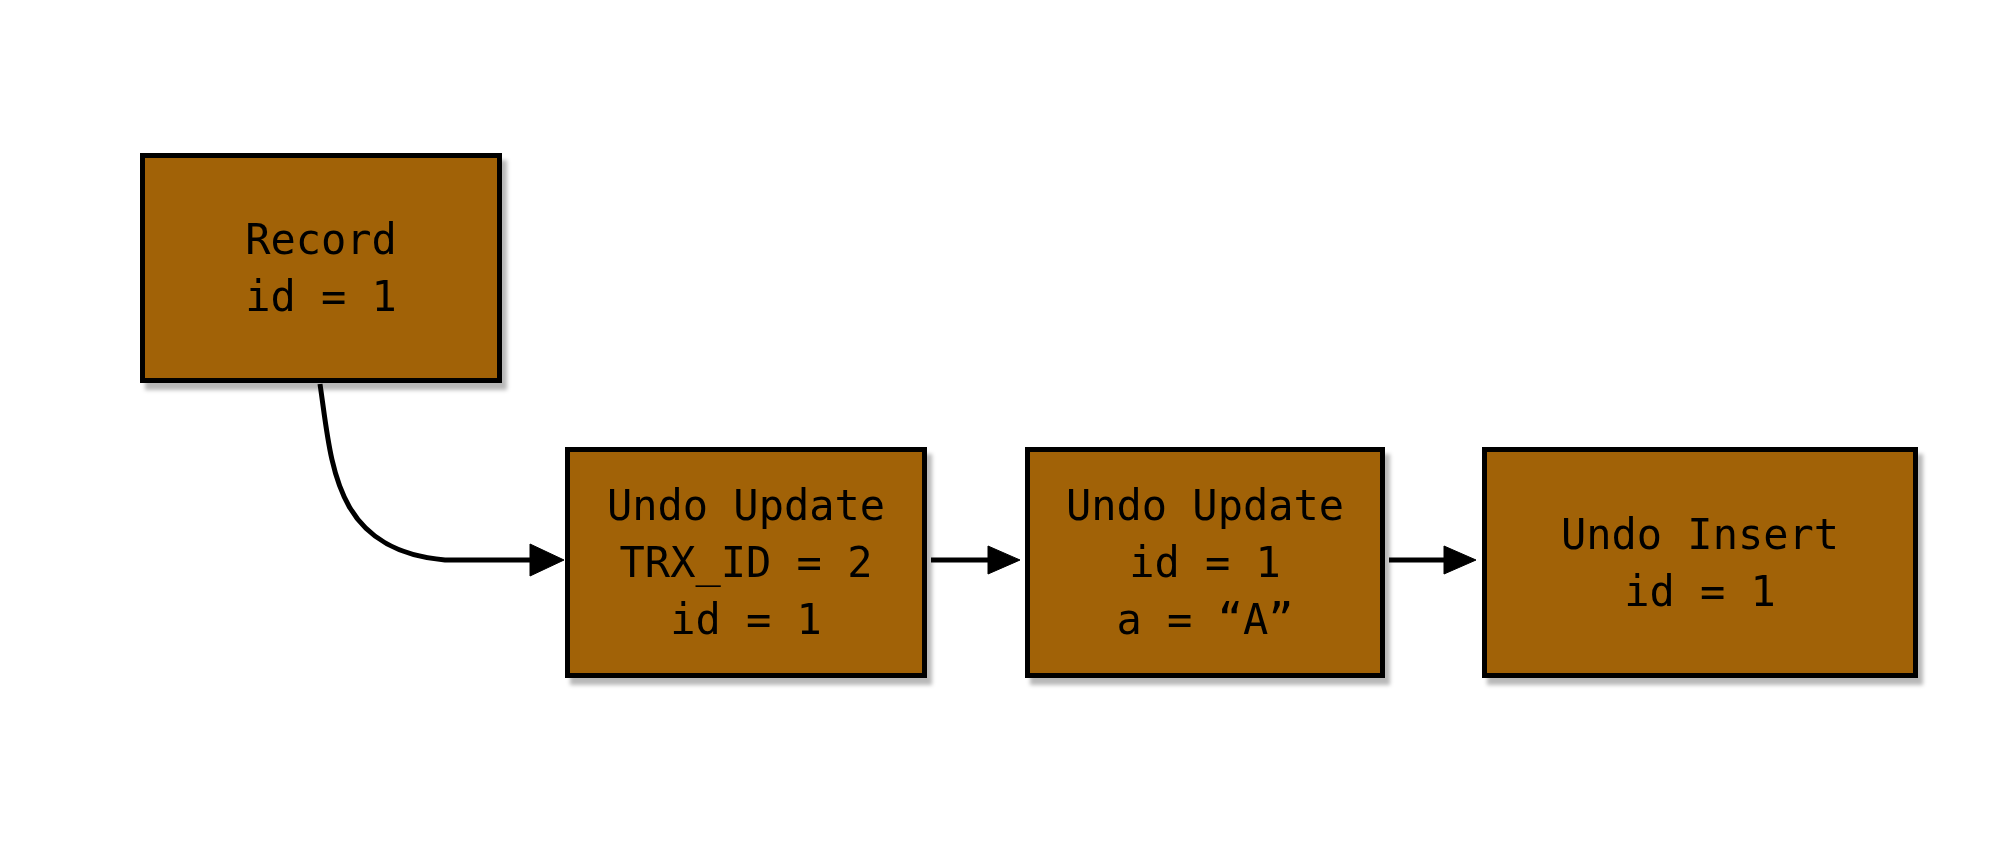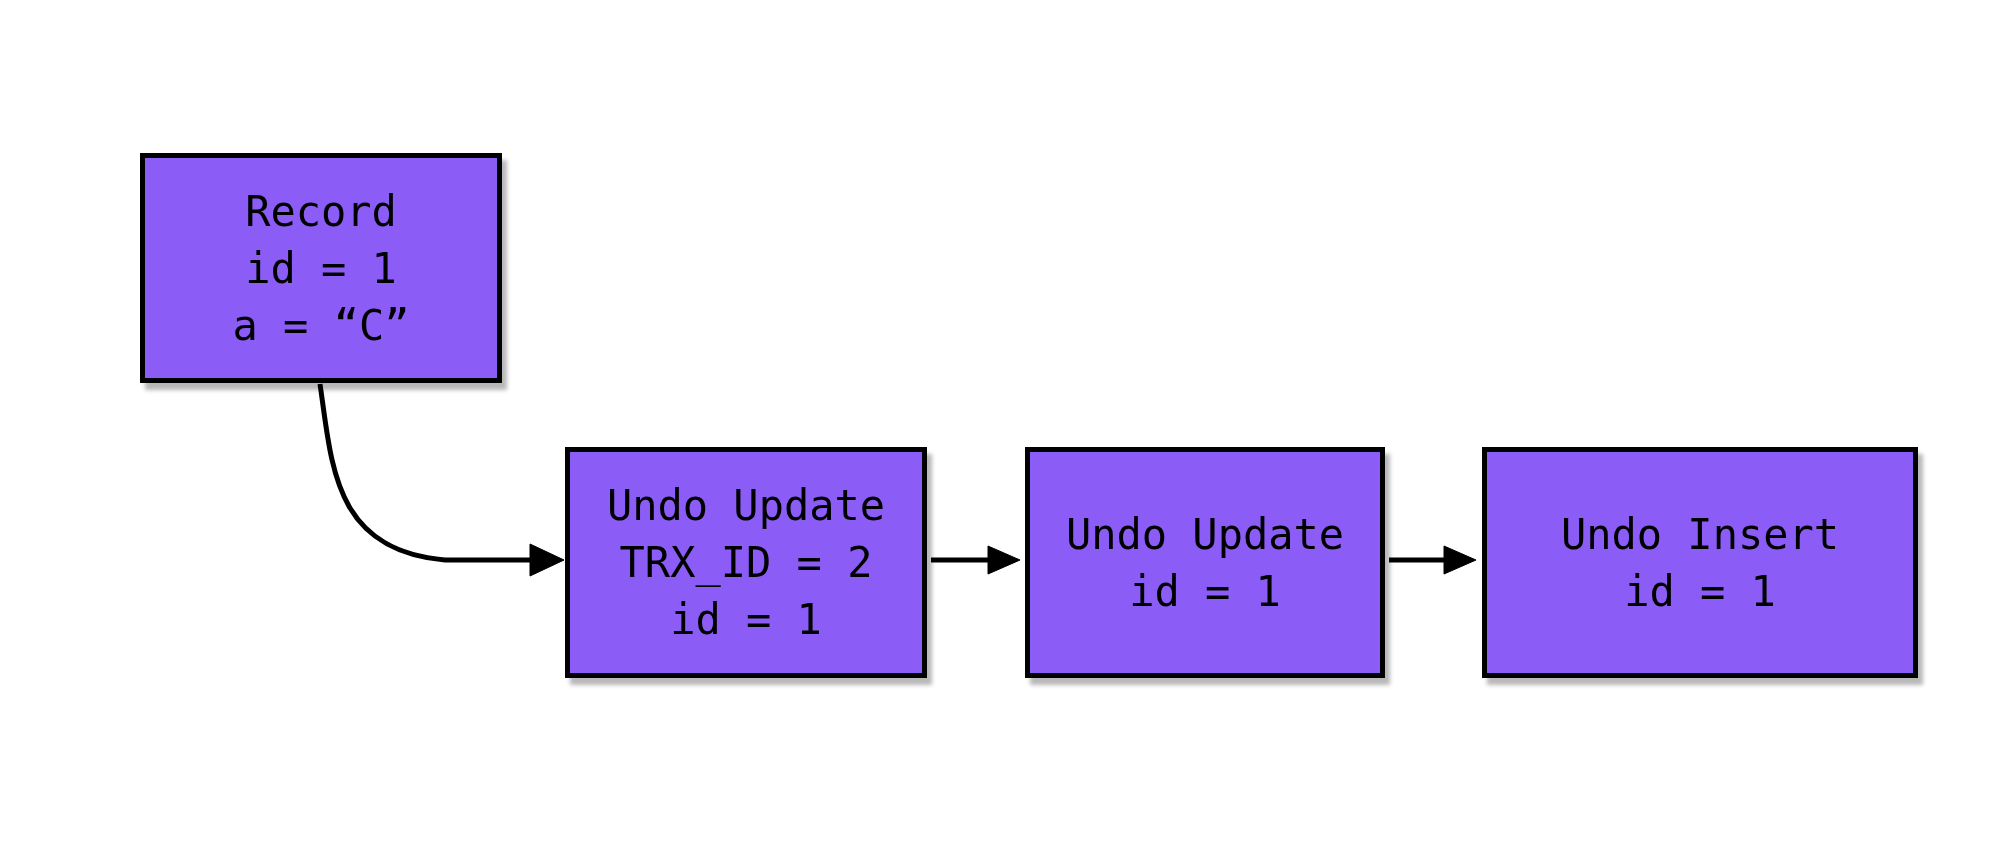--- a/index.html
+++ b/index.html
@@ -29,21 +29,21 @@
     stroke-width: 5;
   }
   .connectors polygon {
     fill: #000000;
     stroke: #000000;
   }
   .node {
     position: absolute;
     box-sizing: border-box;
     border: 5px solid #000000;
-    background: #8b5cf6;
+    background: #a16207;
     box-shadow: 5px 7px 4px rgba(0, 0, 0, 0.28);
     display: flex;
     flex-direction: column;
     justify-content: center;
     align-items: center;
     text-align: center;
     font-size: 42px;
     line-height: 57px;
     color: #000000;
     white-space: pre;
@@ -69,32 +69,32 @@
     </g>
     <g>
       <path d="M 1389 560 L 1444 560"></path>
       <polygon points="1444,546 1476,560 1444,574"></polygon>
     </g>
   </svg>
 
   <div class="node node-record">
     <div>Record</div>
     <div>id = 1</div>
-    <div>a = “C”</div>
   </div>
 
   <div class="node node-undo-upd-2">
     <div>Undo Update</div>
     <div>TRX_ID = 2</div>
     <div>id = 1</div>
   </div>
 
   <div class="node node-undo-upd-1">
     <div>Undo Update</div>
     <div>id = 1</div>
+    <div>a = “A”</div>
   </div>
 
   <div class="node node-undo-insert">
     <div>Undo Insert</div>
     <div>id = 1</div>
   </div>
 
 </div>
 
 </body></html>

